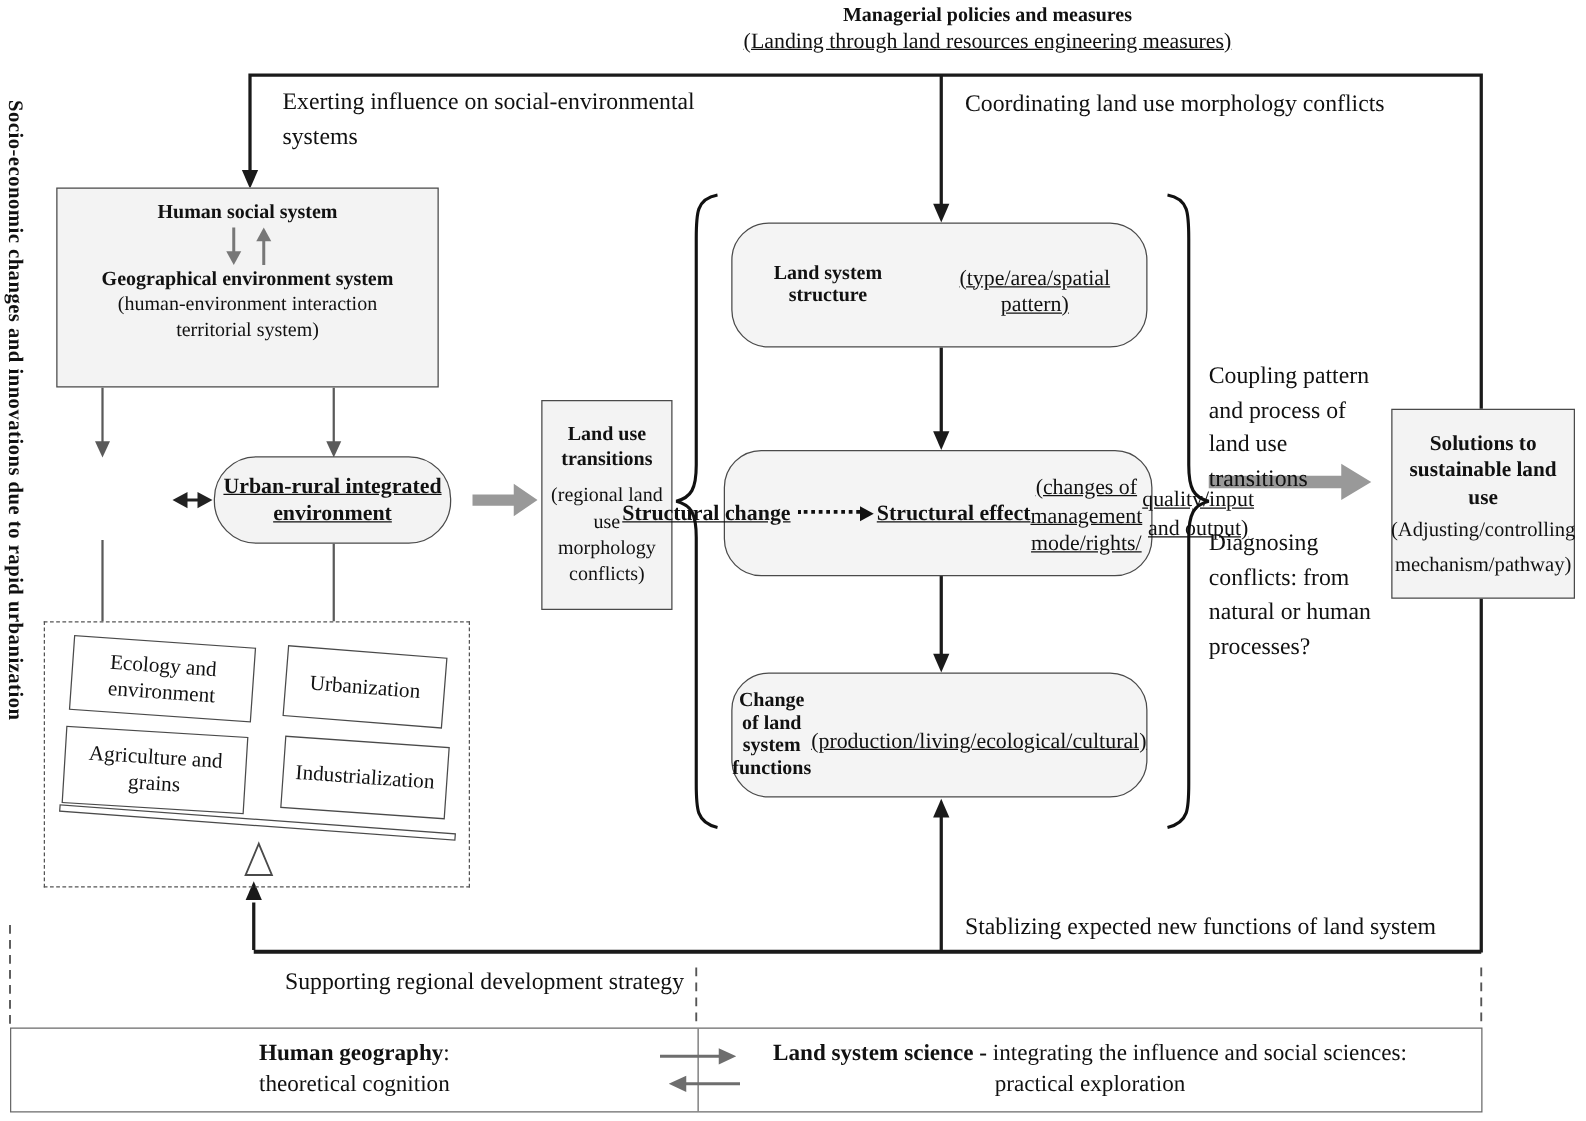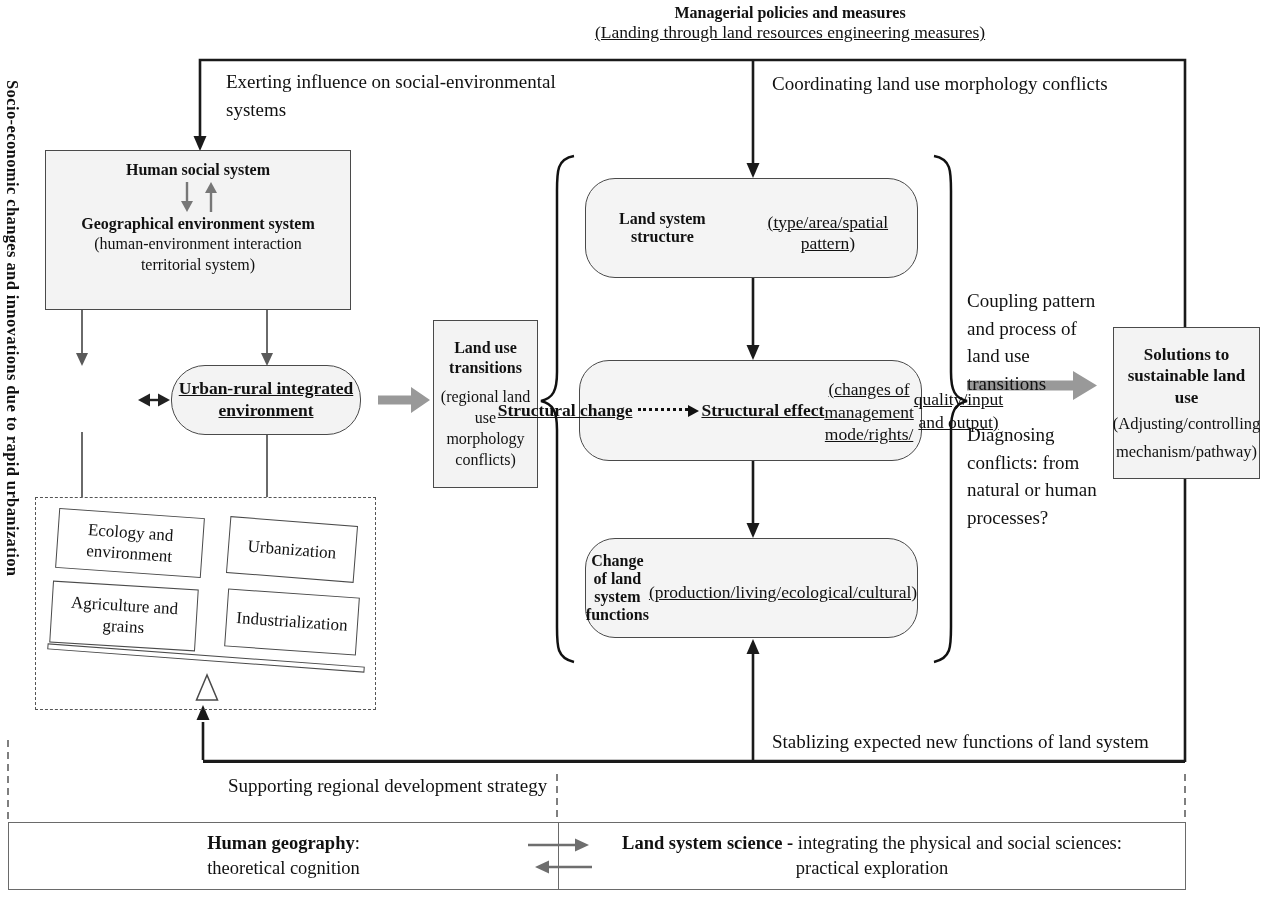--- a/index.html
+++ b/index.html
@@ -180,21 +180,21 @@
     <div style="font-size:16.5px;margin-top:6px;">(Adjusting/controlling</div>
     <div style="font-size:16.5px;margin-top:8px;">mechanism/pathway)</div>
   </div>
 
   <div class="abs footer-band z2">
     <div class="footer-cell" style="width:549px;border-right:1.3px solid #6a6a6a;">
       <div><span class="b">Human geography</span><span>:</span></div>
       <div>theoretical cognition</div>
     </div>
     <div class="footer-cell" style="flex:1;">
-      <div><span class="b">Land system science -</span><span> integrating the physical and social sciences:</span></div>
+      <div><span class="b">Land system science -</span><span> integrating the influence and social sciences:</span></div>
       <div>practical exploration</div>
     </div>
   </div>
 
   <svg class="abs z4" style="left:520px;top:833px;" width="84" height="48">
     <line x1="8" y1="12" x2="56" y2="12" stroke="#6e6e6e" stroke-width="2.4"></line>
     <polygon points="69,12 55,5.5 55,18.5" fill="#6e6e6e"></polygon>
     <line x1="72" y1="34" x2="28" y2="34" stroke="#6e6e6e" stroke-width="2.4"></line>
     <polygon points="15,34 29,27.5 29,40.5" fill="#6e6e6e"></polygon>
   </svg>

